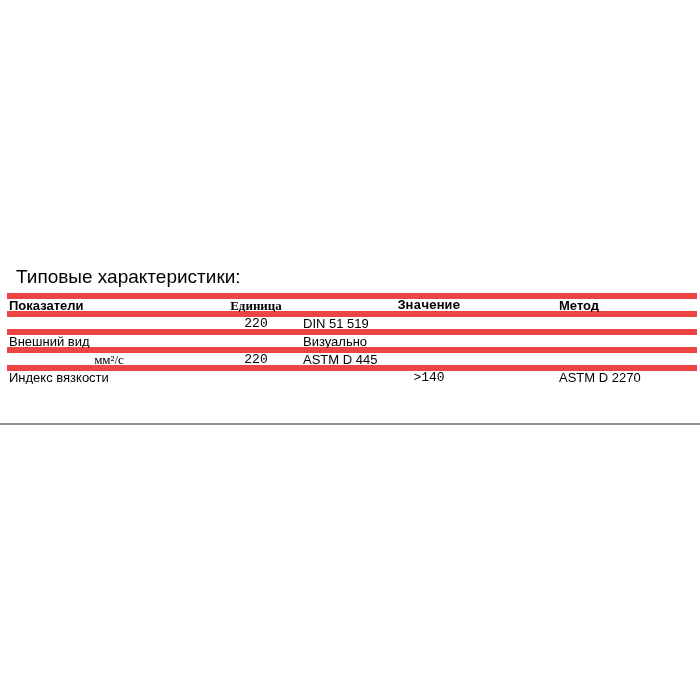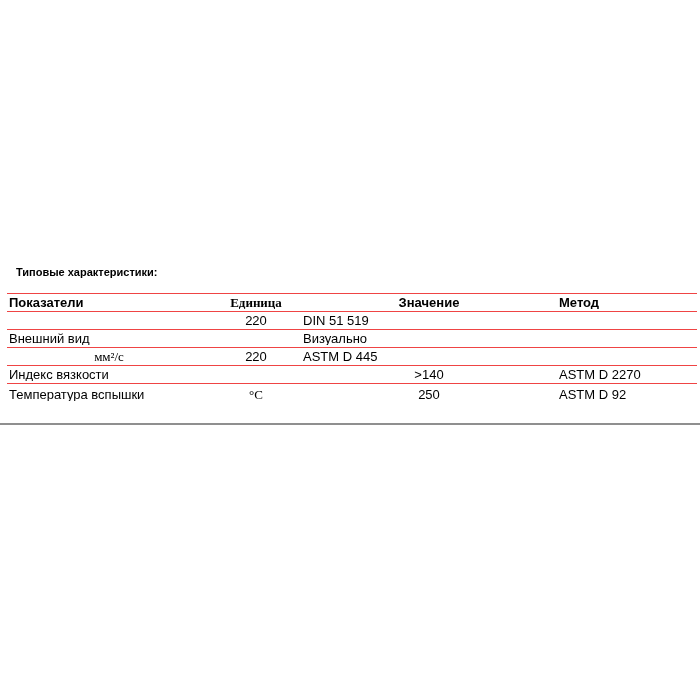--- a/index.html
+++ b/index.html
@@ -12,38 +12,38 @@
     background: #ffffff;
     position: relative;
     font-family: "Liberation Sans", sans-serif;
     color: #000000;
     overflow: hidden;
   }
   .section-title {
     position: absolute;
     left: 16px;
     top: 266px;
-    font-size: 11px;
-    font-weight: bold;
+    font-size: 19px;
+    font-weight: normal;
     white-space: nowrap;
   }
   .spec-table {
     position: absolute;
     left: 7px;
     top: 293px;
     width: 690px;
     font-size: 13px;
   }
   .t-row {
     display: grid;
     grid-template-columns: 204px 90px 256px 140px;
     align-items: center;
     height: 18px;
     box-sizing: border-box;
-    border-top: 1px solid #ef4444;
+    border-top: 6px solid #ef4444;
   }
   .t-row.header-row {
     font-weight: bold;
   }
   .t-row.last-row {
     height: 22px;
   }
   .cell {
     overflow: hidden;
     white-space: nowrap;
@@ -52,20 +52,21 @@
   .cell.c-indicator {
     text-align: left;
     padding-left: 2px;
   }
   .cell.c-unit {
     text-align: center;
     font-family: Liberation Serif, serif;
   }
   .cell.c-value {
     text-align: center;
+    font-family: Liberation Mono, monospace;
   }
   .cell.c-method {
     text-align: left;
     padding-left: 2px;
   }
   .section-rule {
     position: absolute;
     left: 0;
     top: 423px;
     width: 700px;
@@ -108,24 +109,18 @@
       <div class="cell c-method">ASTM D 445</div>
     </div>
 
     <div class="t-row">
       <div class="cell c-indicator">Индекс вязкости</div>
       <div class="cell c-unit"></div>
       <div class="cell c-value">&gt;140</div>
       <div class="cell c-method">ASTM D 2270</div>
     </div>
 
-    <div class="t-row last-row">
-      <div class="cell c-indicator">Температура вспышки</div>
-      <div class="cell c-unit">°C</div>
-      <div class="cell c-value">250</div>
-      <div class="cell c-method">ASTM D 92</div>
-    </div>
 
   </div>
 
   <div class="section-rule"></div>
 
 </div>
 
 </body></html>

